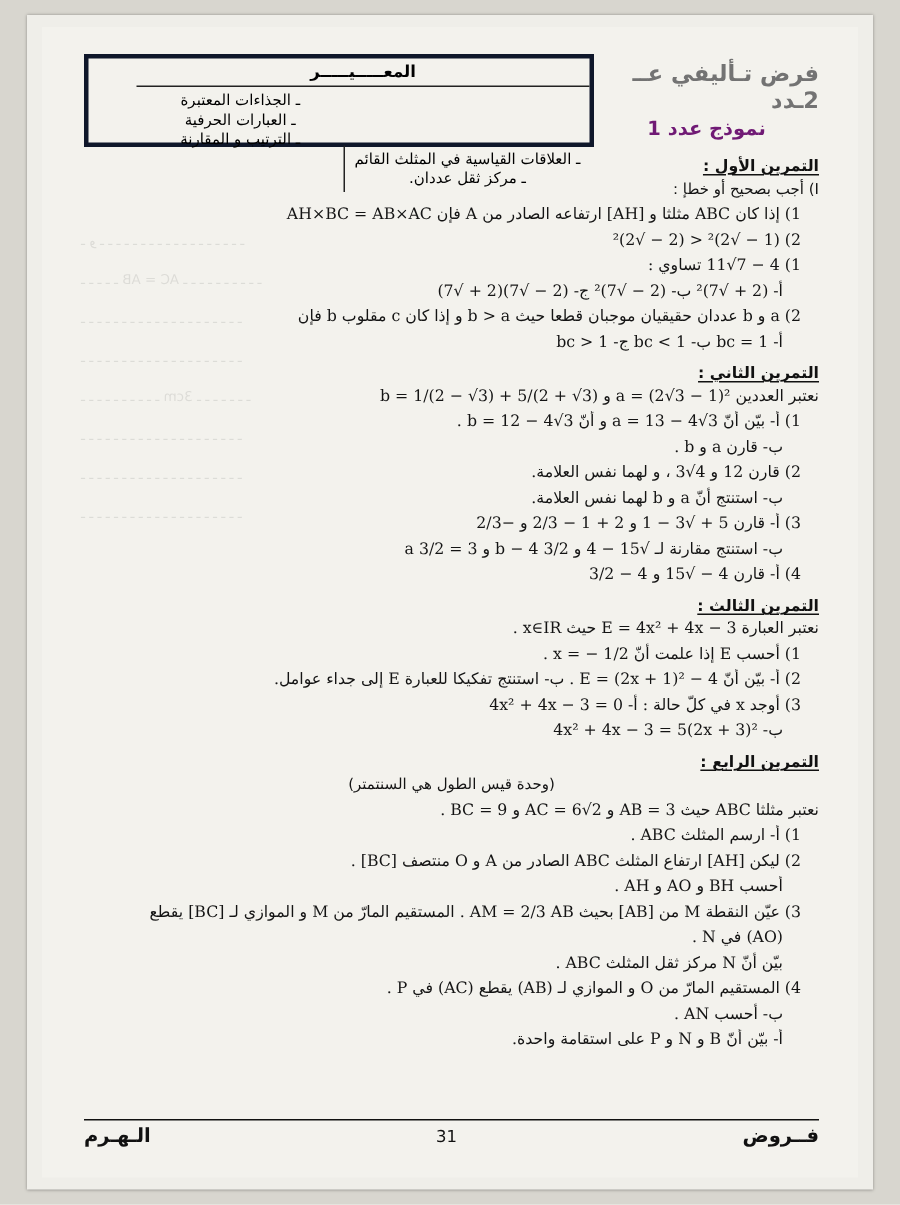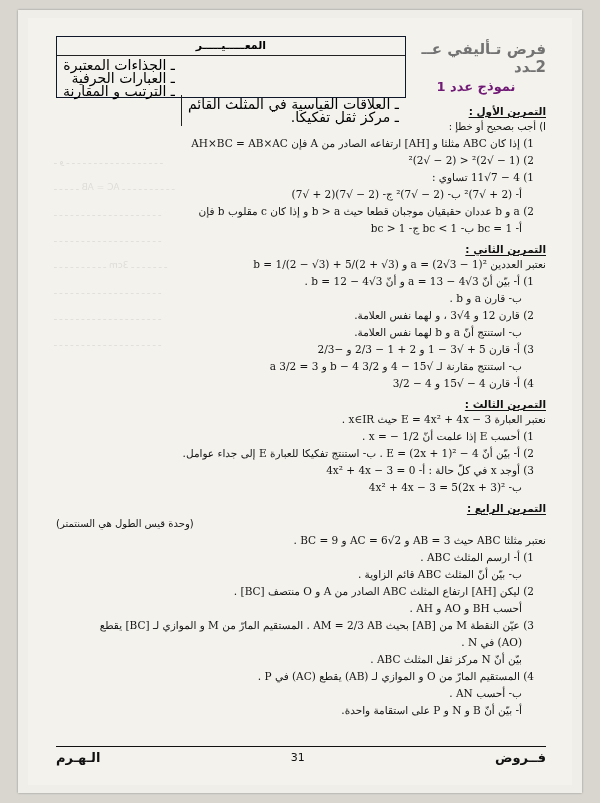--- a/index.html
+++ b/index.html
@@ -55,38 +55,39 @@
     gap:3px;
   }
   .header-title .t1{
     font-size:15px;font-weight:bold;color:#737373;letter-spacing:1px;
   }
   .header-title .t2{
     font-size:13px;font-weight:bold;color:#701a75;
   }
   .header-box{
     flex:1;
-    border:1px solid #0f172a;
-    display:flex;flex-direction:column;
+    border:3px solid #0f172a;
+    display:flex;flex-direction:column;padding-left:32px;
   }
   .header-box .hb-title{
     text-align:center;
     font-size:11px;font-weight:bold;
     border-bottom:1px solid #222;
     padding:2px 0 3px 0;
     letter-spacing:3px;
   }
   .header-box .hb-body{
     flex:1;display:flex;flex-direction:row;
   }
   .hb-col{
     flex:1;
     padding:3px 6px 2px 6px;
-    font-size:14px;
+    font-size:10px;
     line-height:13px;
+    text-align:center;
   }
   .hb-col.left{border-left:1px solid #222;margin-top:39px;}
   .hb-col div{white-space:nowrap;}
 
   
   .sec-title{
     margin-top:7px;
     font-size:10.5px;
     font-weight:bold;
     color:#111;
@@ -96,21 +97,21 @@
   .line{
     font-size:10px;
     line-height:15px;
     color:#141414;
     margin-top:2px;
     white-space:nowrap;
     overflow:hidden;
   }
   .indent{padding-right:12px;}
   .indent2{padding-right:24px;}
-  .center-ish{text-align:left;}
+  .center-ish{text-align:center;}
   .mathline{
     font-family:"DejaVu Serif","Liberation Serif",serif;
     font-size:10.5px;
   }
 
   
   .footer{
     position:absolute;
     left:28px;right:26px;bottom:20px;
     border-top:1.5px solid #111;
@@ -146,21 +147,21 @@
       <div class="header">
         <div class="header-title">
           <div class="t1">فرض تـأليفي عــ 2ـدد</div>
           <div class="t2">نموذج عدد 1</div>
         </div>
         <div class="header-box">
           <div class="hb-title">المعـــــيـــــر</div>
           <div class="hb-body">
             <div class="hb-col left">
               <div>ـ العلاقات القياسية في المثلث القائم</div>
-              <div>ـ مركز ثقل تفكيكا.</div>
+              <div>ـ مركز ثقل عددان.</div>
             </div>
             <div class="hb-col">
               <div>ـ الجذاءات المعتبرة</div>
               <div>ـ العبارات الحرفية</div>
               <div>ـ الترتيب و المقارنة</div>
             </div>
           </div>
         </div>
       </div>
 
@@ -187,21 +188,20 @@
       <div class="line mathline">نعتبر العبارة   E = 4x² + 4x − 3   حيث x∈IR .</div>
       <div class="line mathline indent">1) أحسب E إذا علمت أنّ   x = − 1/2 .</div>
       <div class="line mathline indent">2) أ- بيّن أنّ   E = (2x + 1)² − 4 .     ب- استنتج تفكيكا للعبارة E إلى جداء عوامل.</div>
       <div class="line mathline indent">3) أوجد x في كلّ حالة :     أ-   4x² + 4x − 3 = 0</div>
       <div class="line mathline indent2">ب-   4x² + 4x − 3 = 5(2x + 3)²</div>
 
       <div class="sec-title">التمرين الرابع :</div>
       <div class="line center-ish">(وحدة قيس الطول هي السنتمتر)</div>
       <div class="line mathline">نعتبر مثلثا ABC حيث AB = 3 و AC = 6√2 و BC = 9 .</div>
       <div class="line mathline indent">1) أ- ارسم المثلث ABC .</div>
-      <div class="line mathline indent2">ب- بيّن أنّ المثلث ABC قائم الزاوية .</div>
       <div class="line mathline indent">2) ليكن [AH] ارتفاع المثلث ABC الصادر من A و O منتصف [BC] .</div>
       <div class="line mathline indent2">أحسب BH و AO و AH .</div>
       <div class="line mathline indent">3) عيّن النقطة M من [AB] بحيث   AM = 2/3 AB . المستقيم المارّ من M و الموازي لـ [BC] يقطع</div>
       <div class="line mathline indent2">(AO) في N .</div>
       <div class="line mathline indent2">بيّن أنّ N مركز ثقل المثلث ABC .</div>
       <div class="line mathline indent">4) المستقيم المارّ من O و الموازي لـ (AB) يقطع (AC) في P .</div>
       <div class="line mathline indent2">ب- أحسب AN .</div>
       <div class="line mathline indent2">أ- بيّن أنّ B و N و P على استقامة واحدة.</div>
 
     </div>

